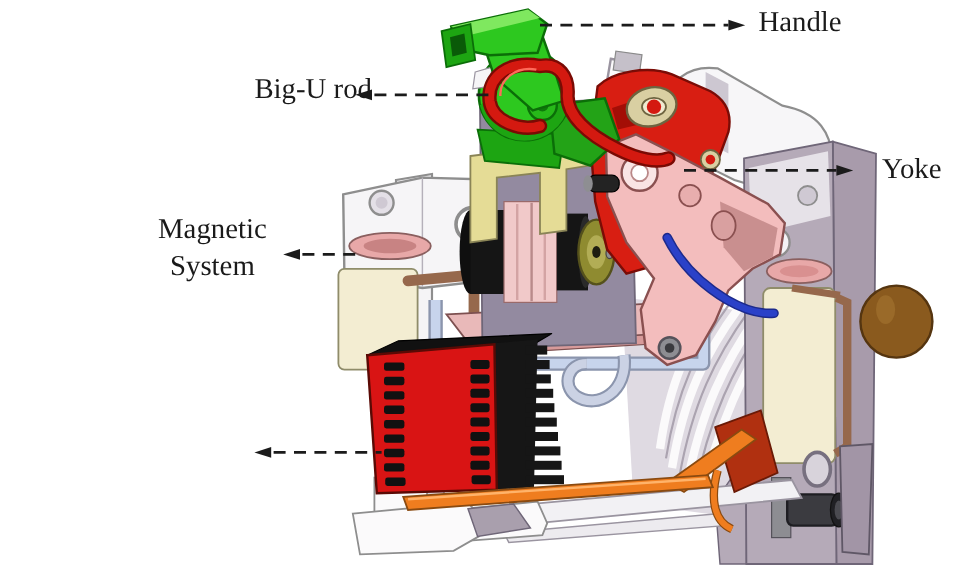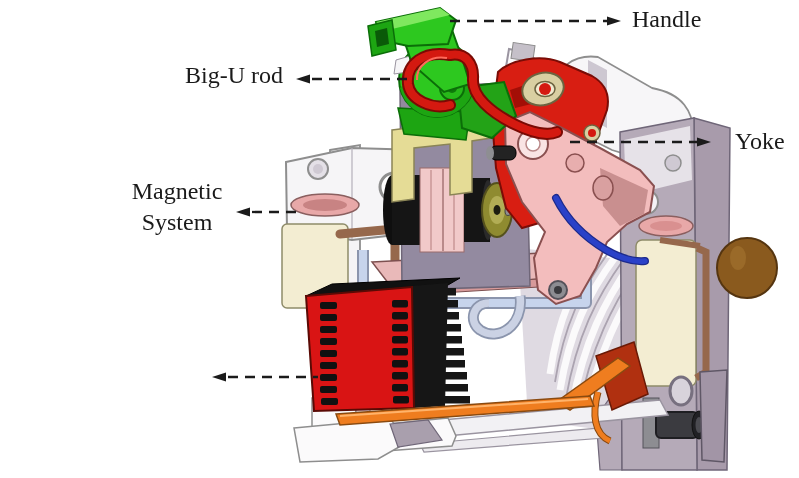--- a/index.html
+++ b/index.html
@@ -2,21 +2,21 @@
 <html style="--bg: #ffffff; --label_text: #1a1a1a; --arrow_black: #1b1b1b; --handle_green: #2dc81f; --handle_green_dark: #1da512; --handle_green_edge: #0b6e08; --handle_green_light: #7fe85f; --rod_red: #d41910; --mechanism_red: #d81e12; --arc_chamber_red: #d91414; --yoke_pink: #f3bdbd; --yoke_mauve: #c98f8f; --solenoid_pink: #f1c9c9; --base_pink: #e9b9b9; --disc_pink: #e8a8a8; --core_black: #151515; --fin_black: #161616; --brass_olive: #8f8b30; --conductor_orange: #ef7d1f; --contact_rust: #b03010; --wire_blue: #2a41c8; --frame_blue: #c7d4ec; --cream: #f3edd2; --khaki: #e5dc96; --tan: #d9cfa2; --housing_white: #f7f6f8; --housing_gray: #a89bab; --panel_gray: #b5aab8; --plate_gray: #938aa0; --knob_brown: #8a5a1e; --bracket_brown: #96684c;"><head>
 <meta charset="utf-8">
 <style>
   html,body{margin:0;padding:0;background:#fff;}
   .stage{position:relative;width:799px;height:478px;background:var(--bg,#fff);overflow:hidden;
          font-family:"Liberation Serif","DejaVu Serif",serif;}
   .stage svg{position:absolute;left:0;top:0;}
   .lbl{position:absolute;color:var(--label_text,#1a1a1a);font-size:24px;line-height:31px;white-space:nowrap;}
   .lbl.two{white-space:normal;text-align:center;}
   #lbl-handle{left:632px;top:4px;}
-  #lbl-bigu{left:157px;top:60px;width:126px;text-align:right;}
+  #lbl-bigu{left:184px;top:60px;width:126px;text-align:right;}
   #lbl-yoke{left:735px;top:126px;}
   #lbl-mag{left:93px;top:176px;width:168px;}
   #lbl-arc{left:2px;top:345px;width:208px;line-height:32px;}
   .arrow{stroke:var(--arrow_black,#1b1b1b);stroke-width:2.3;stroke-dasharray:10 7;fill:none;}
   .ahead{fill:var(--arrow_black,#1b1b1b);stroke:none;}
   .outl{stroke:#8e8e8e;stroke-width:1.8;}
 </style>
 </head>
 <body>
 

